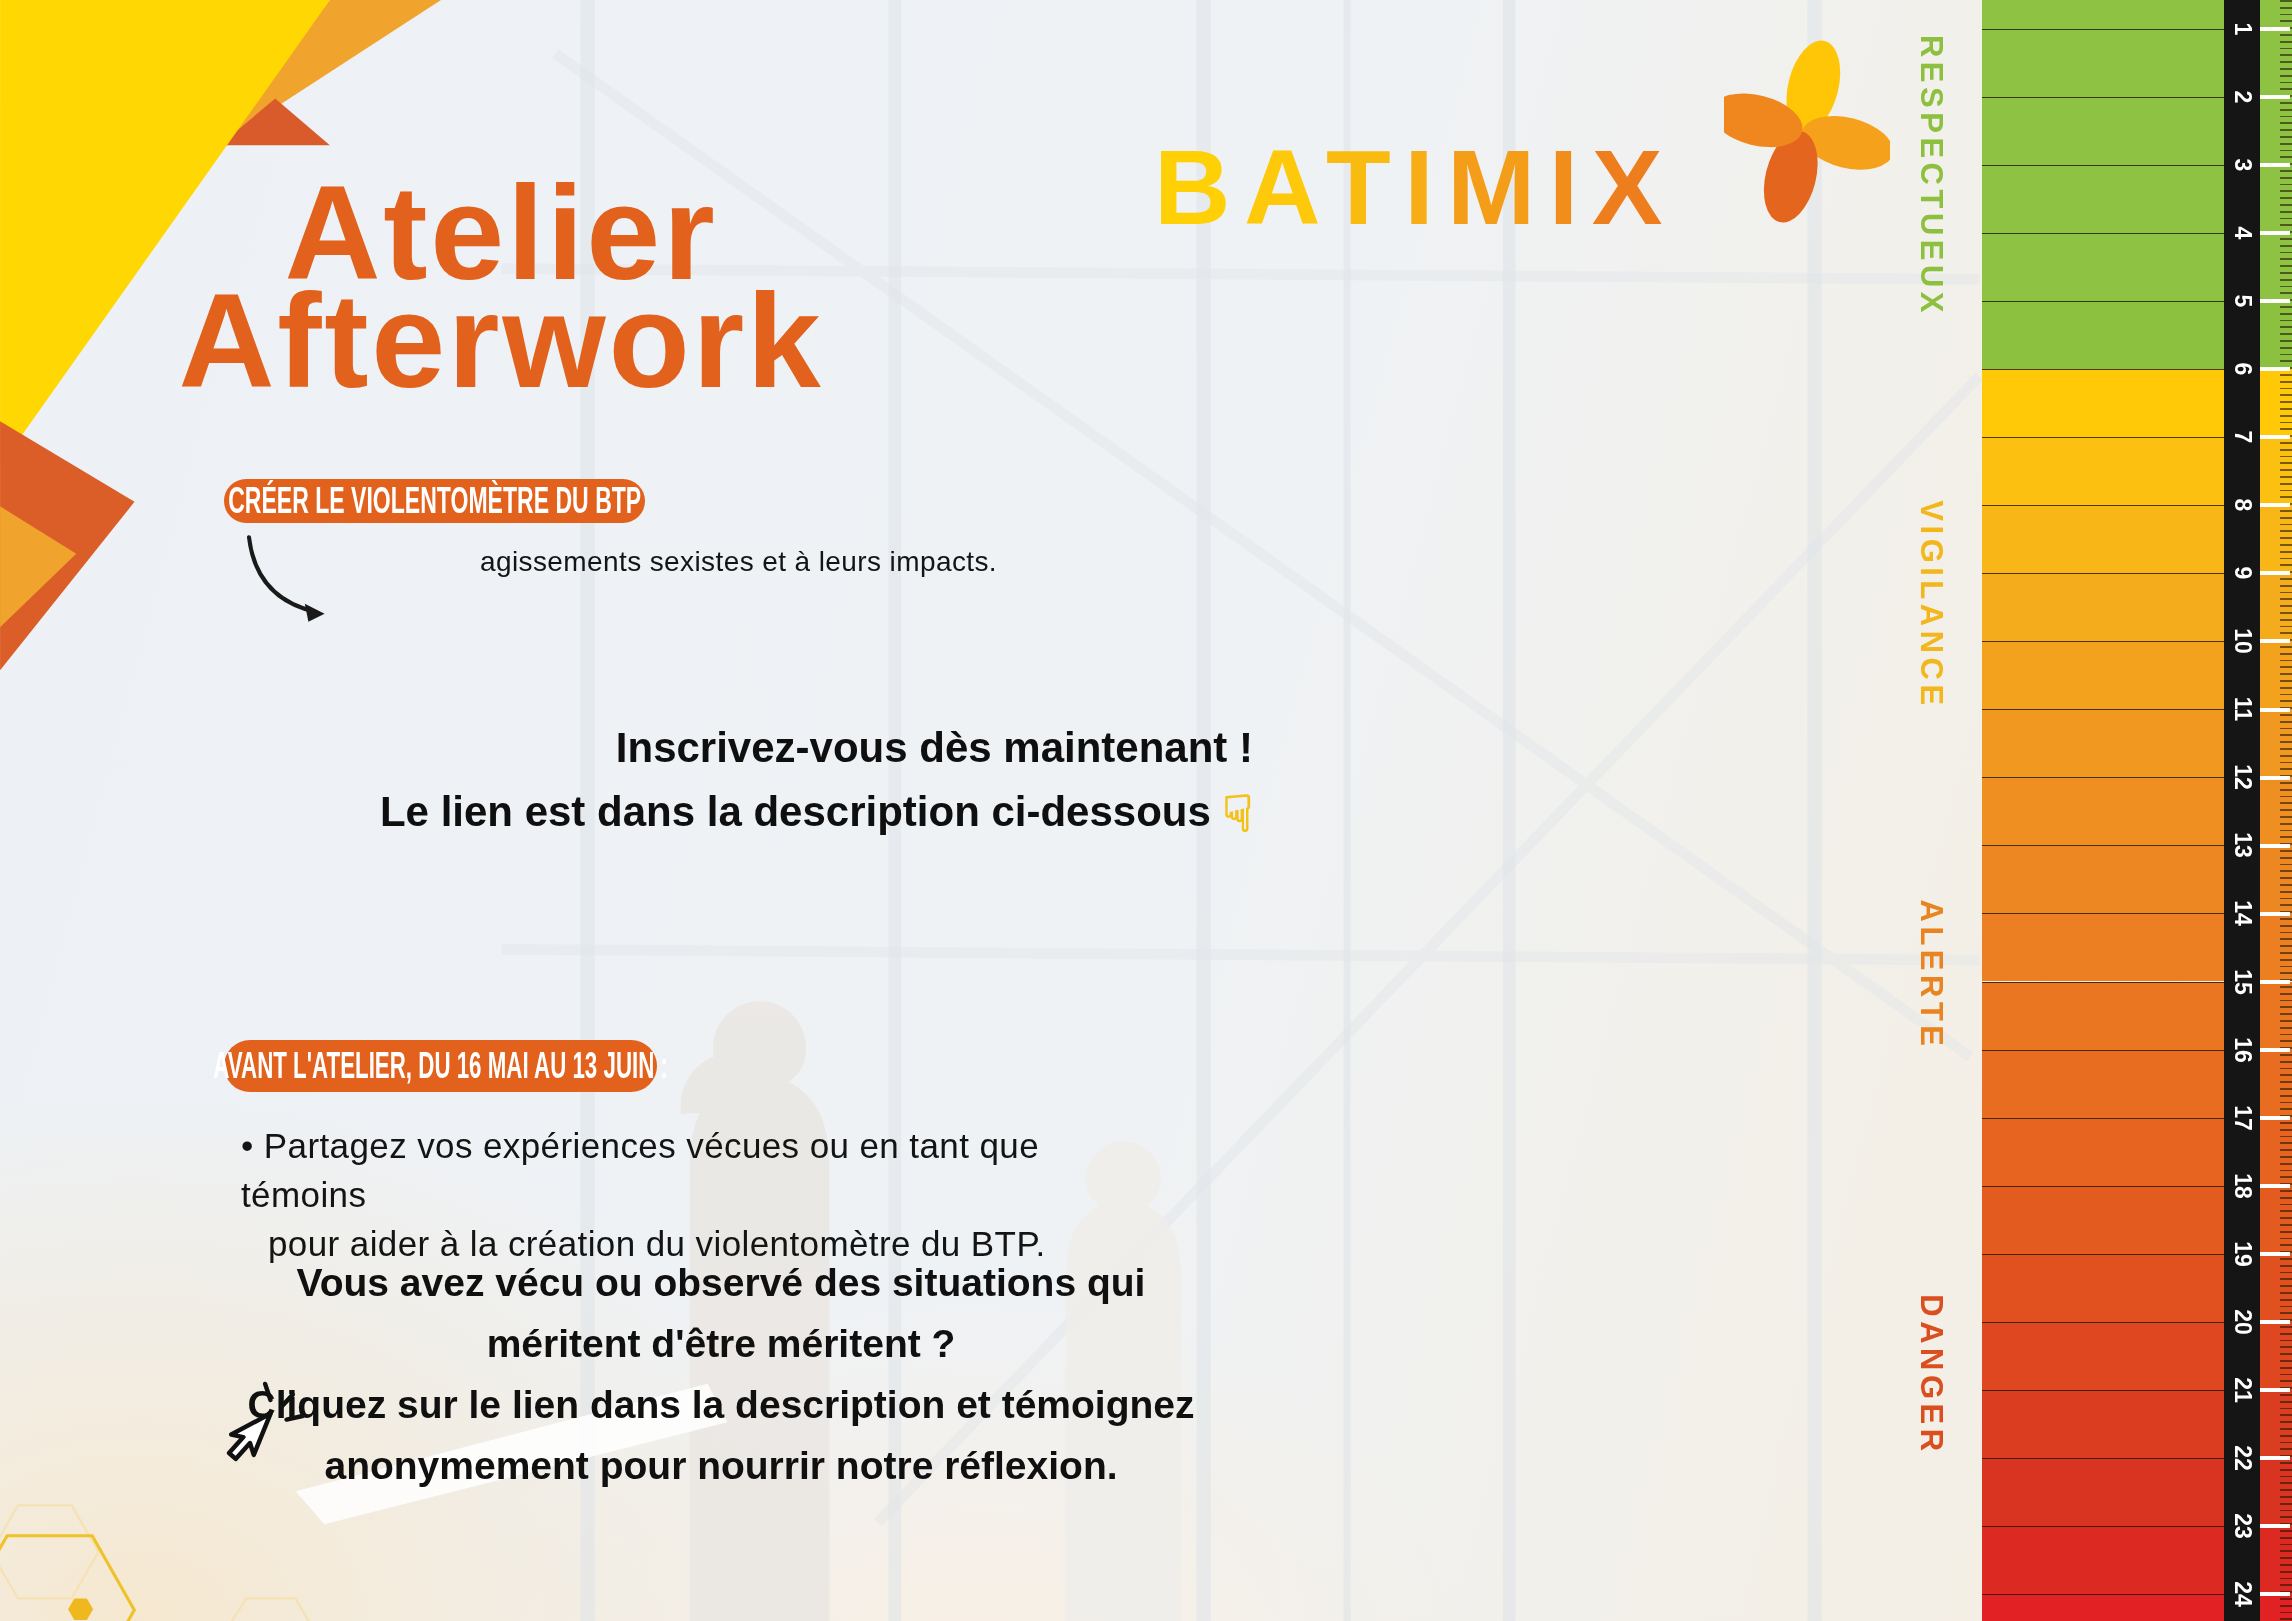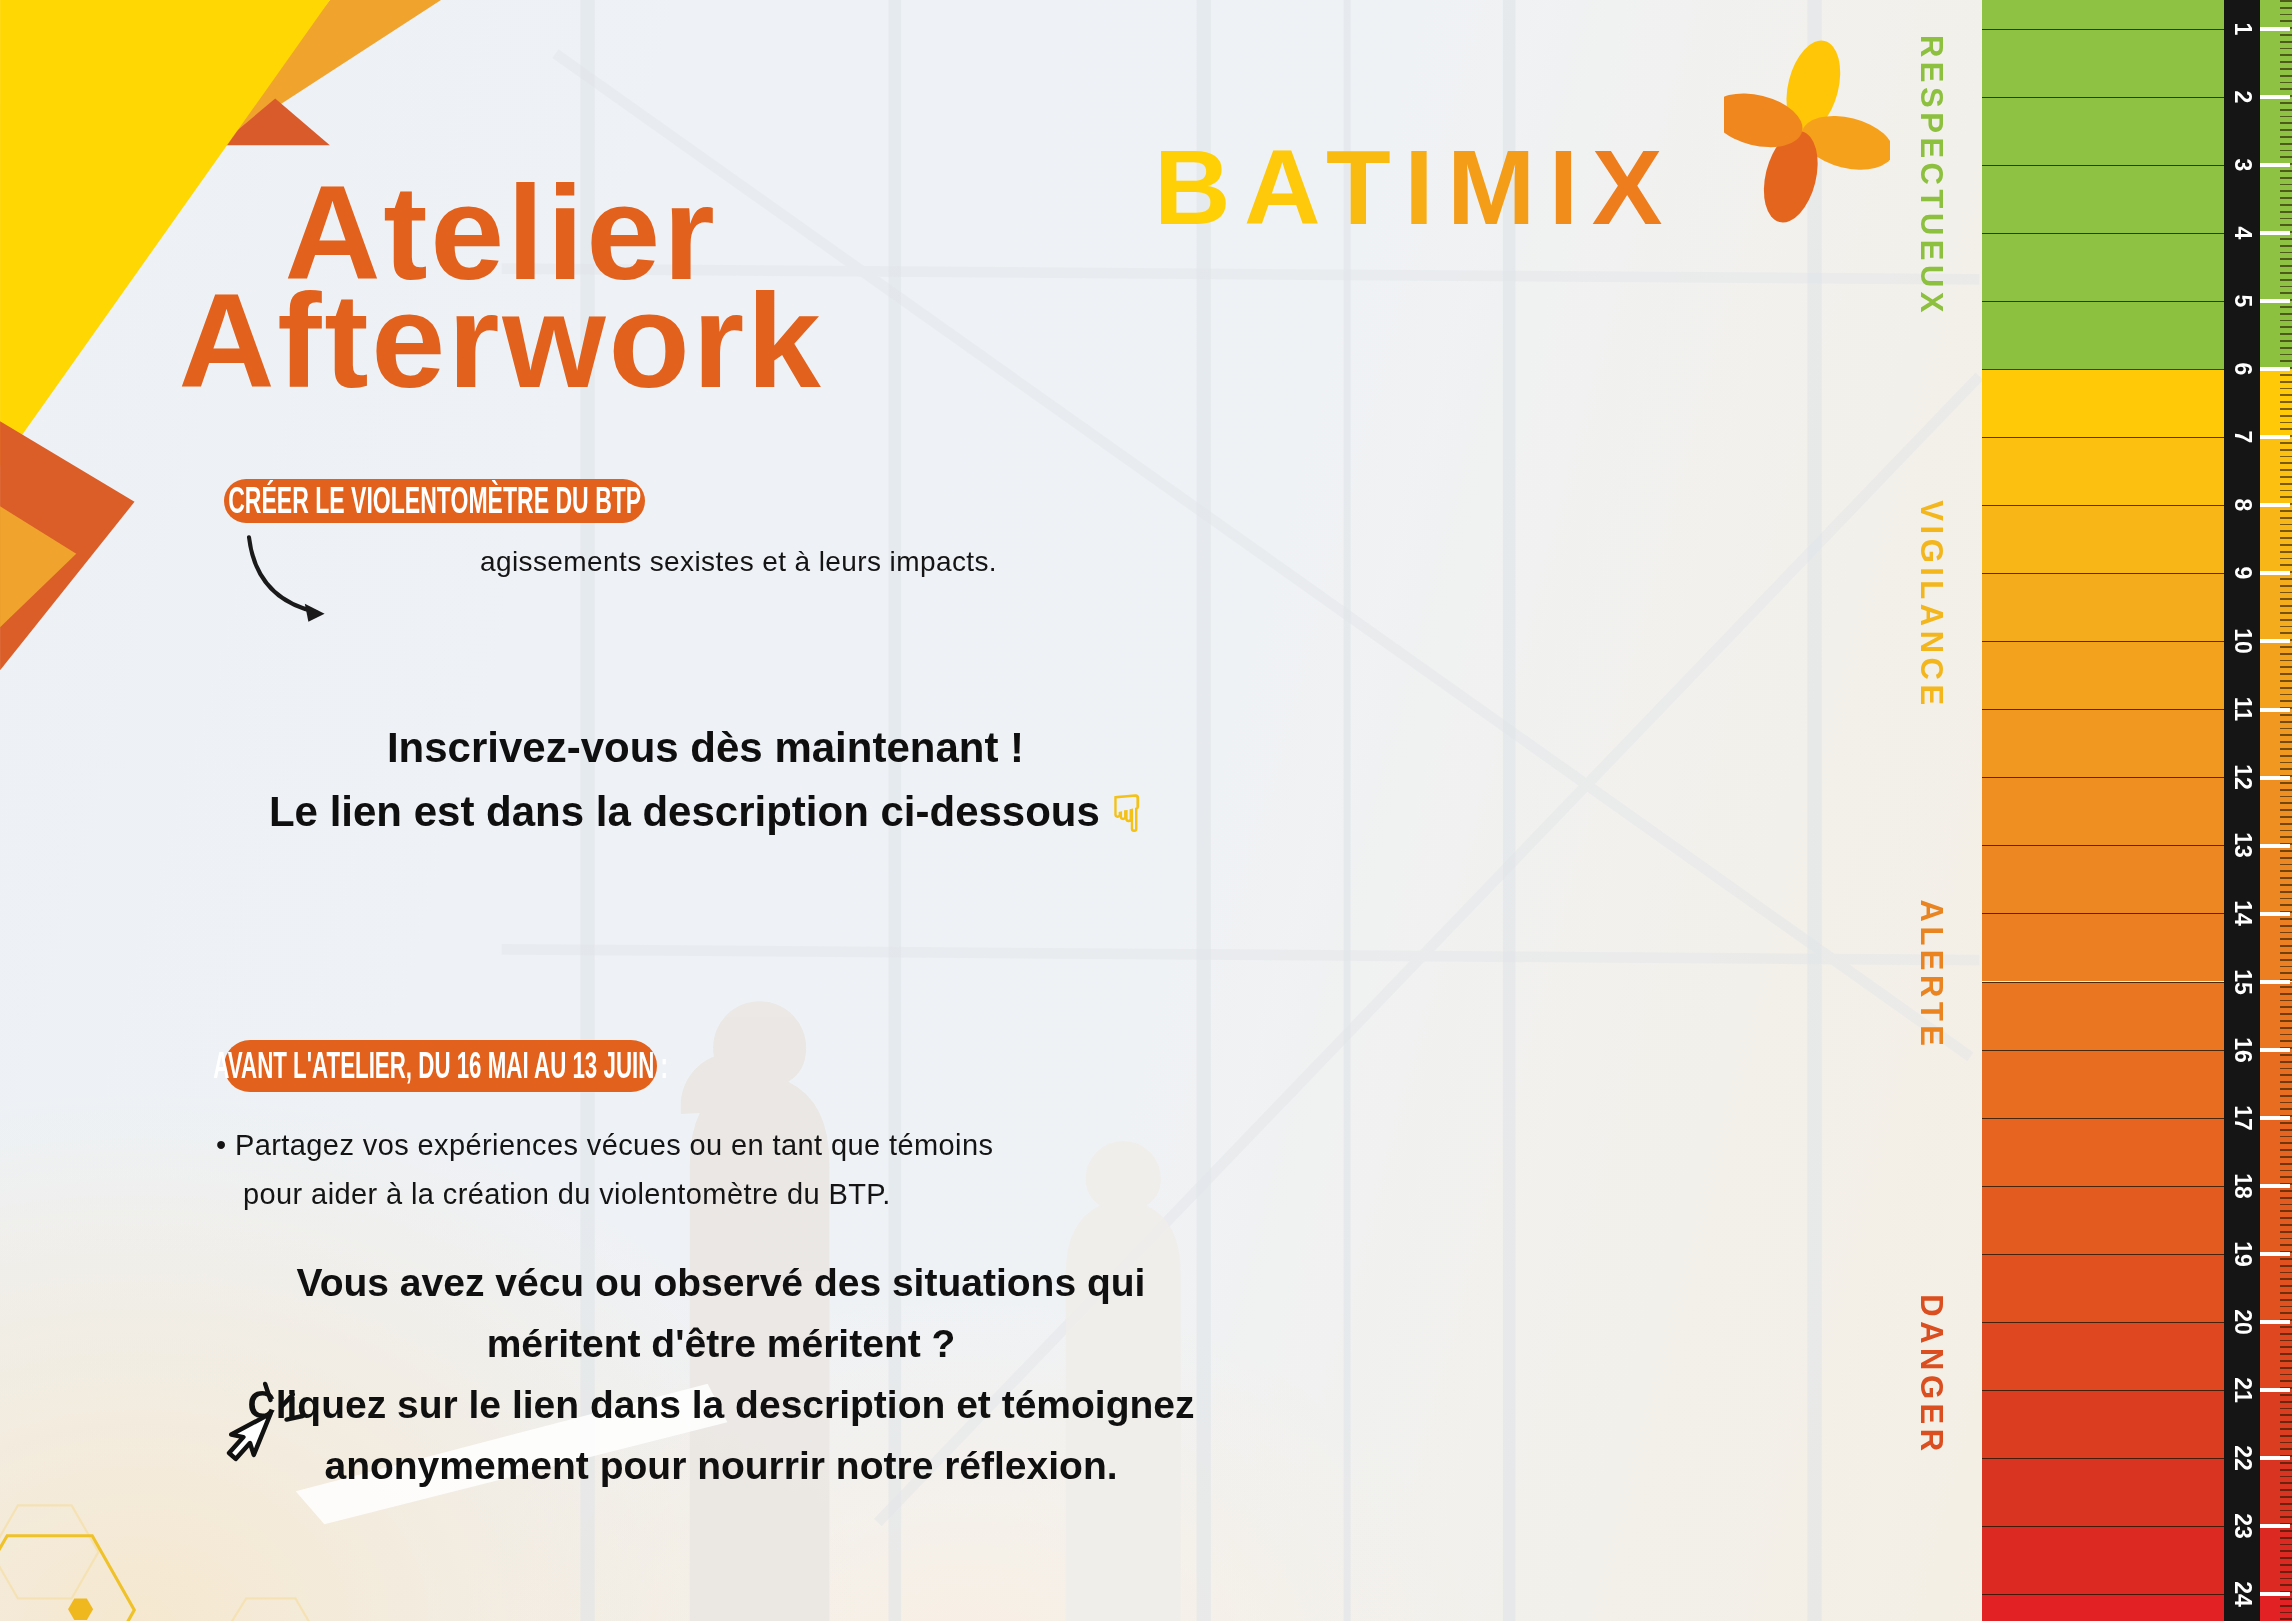--- a/index.html
+++ b/index.html
@@ -26,25 +26,25 @@
   
   .pill { position:absolute; background:#E2611C; border-radius:27px;
     display:flex; align-items:center; justify-content:center; color:#ffffff; font-weight:bold; }
   .pill span { white-space:nowrap; font-size:36px; display:inline-block; }
   .squeeze1 { transform:scaleX(.64); }
   .squeeze2 { transform:scaleX(.62); }
 
   
   .intro { position:absolute; left:376px; top:541px; width:725px; text-align:center;
     font-size:28px; line-height:42px; color:#141414; letter-spacing:0.4px; }
-  .inscription { position:absolute; left:146px; top:716px; width:1119px; text-align:center;
+  .inscription { position:absolute; left:134px; top:716px; width:1119px; text-align:right;
     font-size:42px; line-height:64px; font-weight:bold; color:#0f0f0f; }
   .hand { color:#F3C117; font-size:50px; vertical-align:-5.4px; }
-  .before { position:absolute; left:216px; top:1121px; width:842px;
-    font-size:29px; line-height:49px; color:#141414; letter-spacing:0.4px; }
+  .before { position:absolute; left:241px; top:1121px; width:842px;
+    font-size:35px; line-height:49px; color:#141414; letter-spacing:0.4px; }
   .before .ind { padding-left:27px; }
   .cta { position:absolute; left:179px; top:1252px; width:1084px; text-align:center;
     font-size:39px; line-height:61px; font-weight:bold; color:#101010; }
 
   
   .scale-band  { position:absolute; left:1982px; top:0; width:242px; height:1621px; overflow:hidden; }
   .scale-ruler { position:absolute; left:2260px; top:0; width:33px;  height:1621px; overflow:hidden; }
   .seg { position:absolute; left:0; width:100%; }
   .seg-line { border-top:1.8px solid rgba(32,22,4,.8); }
   .scale-strip { position:absolute; left:2224px; top:0; width:36px; height:1621px; }

